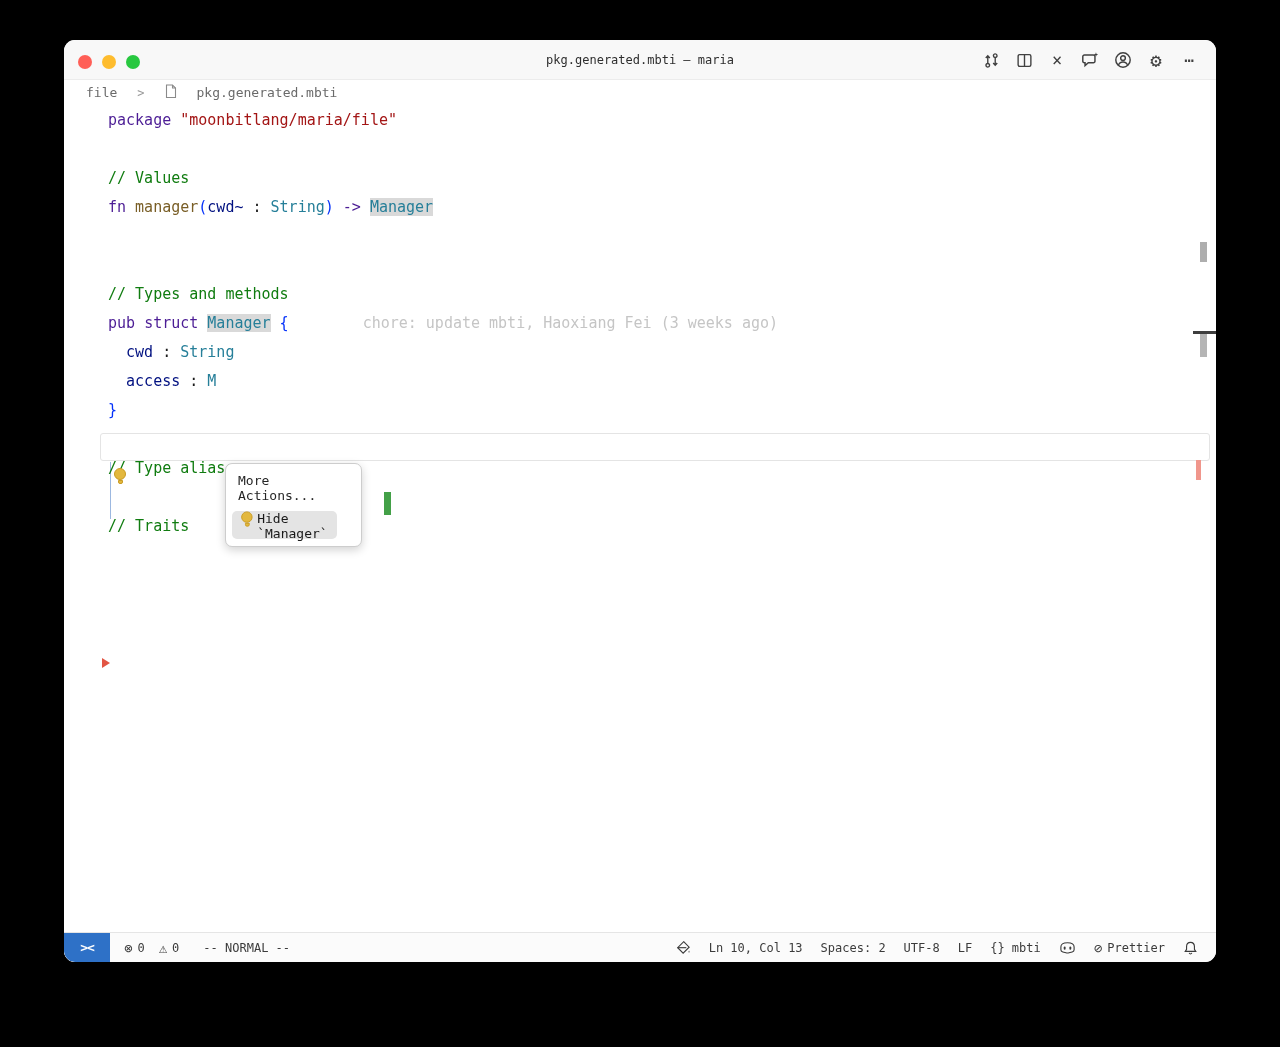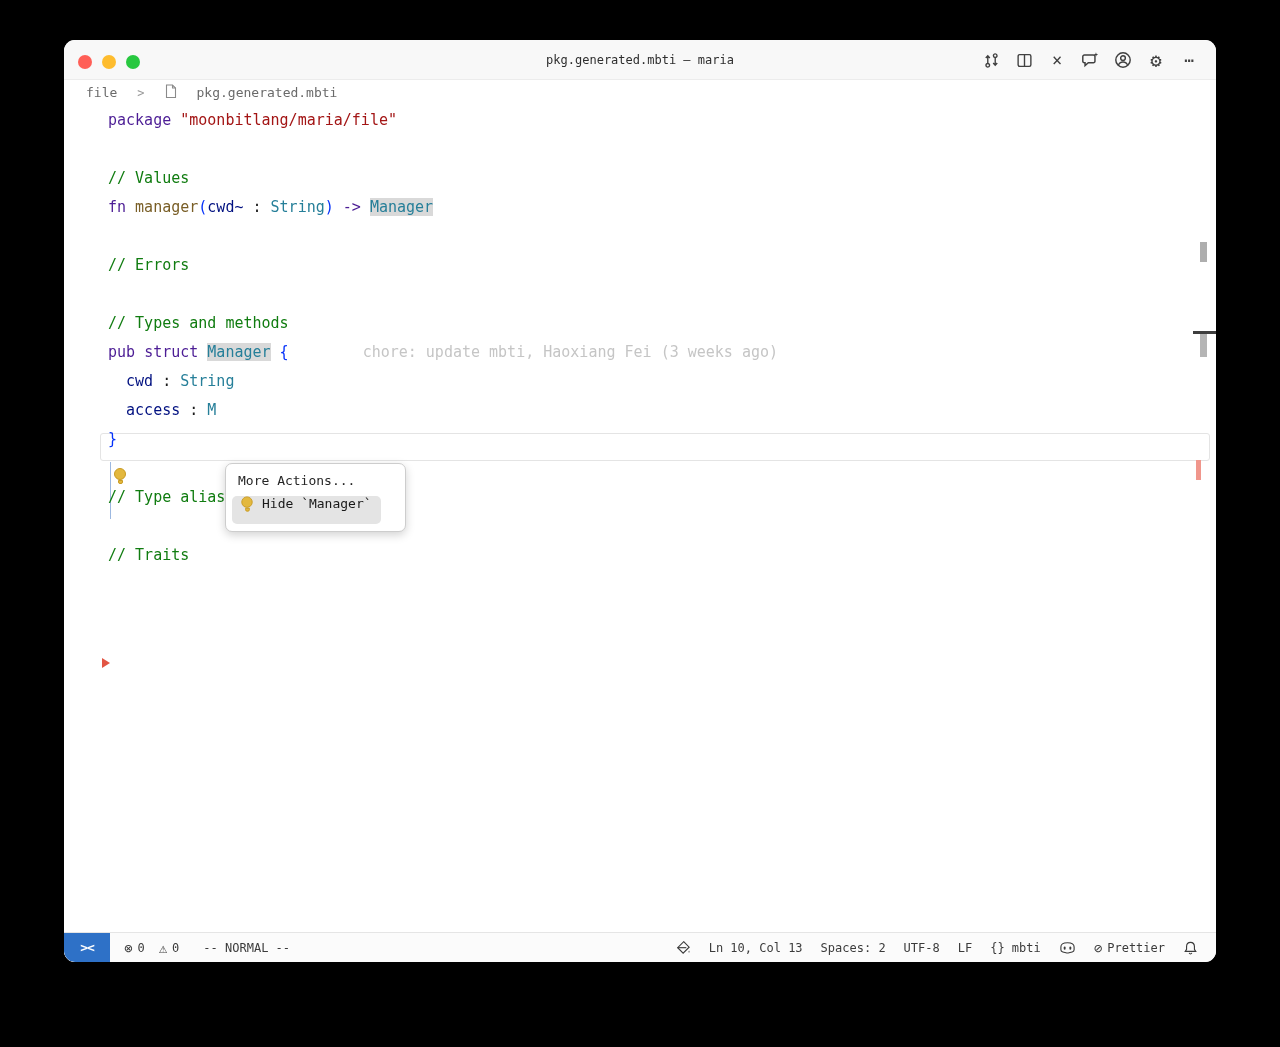--- a/index.html
+++ b/index.html
@@ -51,21 +51,21 @@
   .vim-cursor { position:absolute; left:320px; top:387px; width:7px; height:23px; background:#43a047; }
 
   
   .ov-mark { position:absolute; }
   .ov1 { left:1136px; top:137px; width:7px; height:20px; background:#aeaeae; }
   .ov-tline { left:1129px; top:226px; width:23px; height:3px; background:#3e3e3e; }
   .ov2 { left:1136px; top:229px; width:7px; height:23px; background:#b5b5b5; }
   .ov3 { left:1132px; top:355px; width:5px; height:20px; background:#f0968c; }
 
   
-  .bulb-menu { position:absolute; left:161px; top:358px; width:181px; background:#fff;
+  .bulb-menu { position:absolute; left:161px; top:358px; width:137px; background:#fff;
                border:1px solid #cdcdcd; border-radius:7px; z-index:30;
                box-shadow:0 3px 10px rgba(0,0,0,.18); padding:9px 24px 7px 6px; }
   .bulb-menu .header { font-size:13px; color:#262626; padding:0 6px 8px 6px; }
   .bulb-menu .item { display:flex; gap:8px; height:28px;
                      background:#e4e4e4; border-radius:5px; padding:0 8px; font-size:13px; color:#191919; }
 
   .bulb { width:14px; height:17px; position:relative; display:inline-block; }
   .bulb .globe { position:absolute; left:1px; top:0; width:12px; height:12px; border-radius:50%;
                  background:#e3b83e; border:1px solid #c99b22; }
   .bulb .base { position:absolute; left:4.5px; top:11.5px; width:5px; height:4.5px;
@@ -146,21 +146,20 @@
 
   <div class="editor">
     <div class="cur-line-box"></div>
     <div class="indent-guide"></div>
     <div class="code">
         <div class="line"><span class="tok-keyword">package</span><span class="tok-plain"> </span><span class="tok-string">"moonbitlang/maria/file"</span></div>
         <div class="line"></div>
         <div class="line"><span class="tok-comment">// Values</span></div>
         <div class="line"><span class="tok-keyword">fn</span><span class="tok-plain"> </span><span class="tok-func">manager</span><span class="tok-bracket">(</span><span class="tok-param">cwd~</span><span class="tok-plain"> : </span><span class="tok-type">String</span><span class="tok-bracket">)</span><span class="tok-plain"> </span><span class="tok-keyword">-&gt;</span><span class="tok-plain"> </span><span class="tok-type hl">Manager</span></div>
         <div class="line"></div>
-        <div class="line"><span class="tok-comment">// Errors</span></div>
         <div class="line"></div>
         <div class="line"><span class="tok-comment">// Types and methods</span></div>
         <div class="line"><span class="tok-keyword">pub</span><span class="tok-plain"> </span><span class="tok-keyword">struct</span><span class="tok-plain"> </span><span class="tok-type hl">Manager</span><span class="tok-plain"> </span><span class="tok-bracket">{</span><span class="blame">chore: update mbti, Haoxiang Fei (3 weeks ago)</span></div>
         <div class="line">  <span class="tok-param">cwd</span><span class="tok-plain"> : </span><span class="tok-type">String</span></div>
         <div class="line">  <span class="tok-param">access</span><span class="tok-plain"> : </span><span class="tok-type">M</span></div>
         <div class="line"><span class="tok-bracket">}</span></div>
         <div class="line"></div>
         <div class="line"><span class="tok-comment">// Type aliases</span></div>
         <div class="line"></div>
         <div class="line"><span class="tok-comment">// Traits</span></div>

